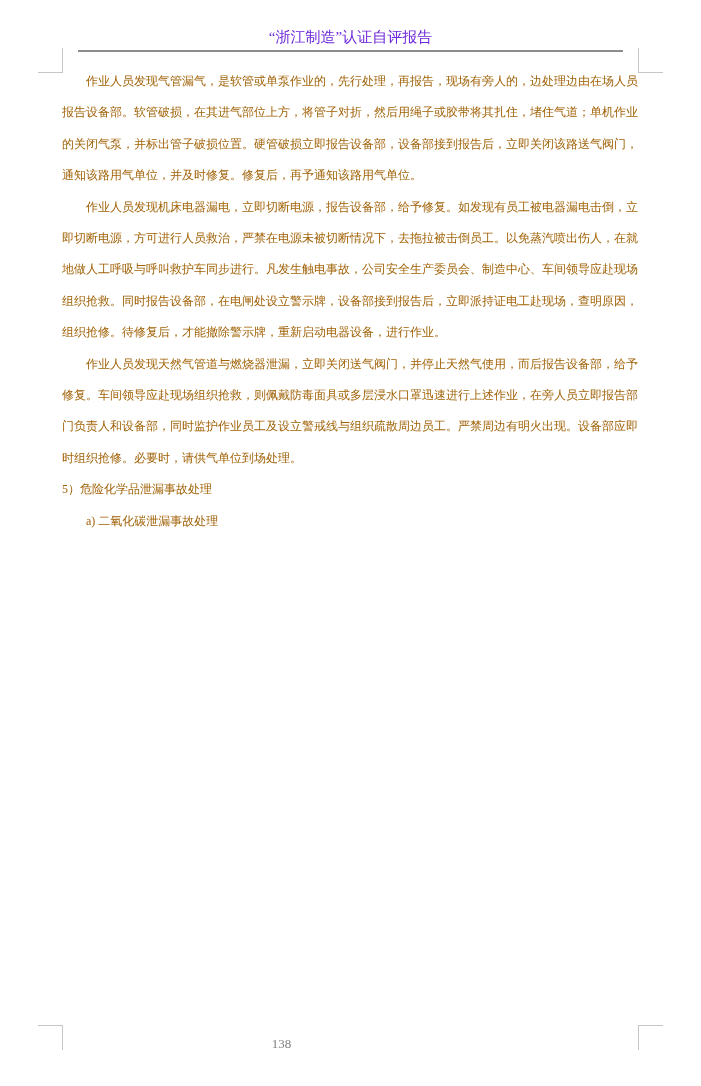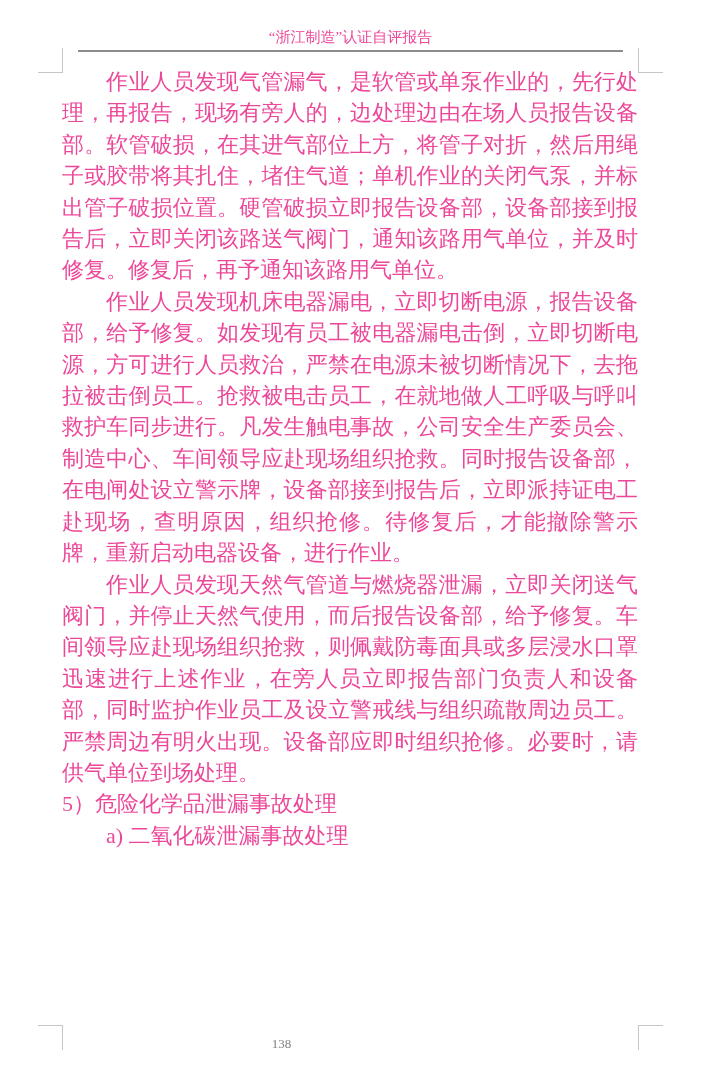--- a/index.html
+++ b/index.html
@@ -9,38 +9,38 @@
     position: relative;
     font-family: "Liberation Serif", "DejaVu Serif", serif;
     overflow: hidden;
   }
   .page { position: absolute; left: 0; top: 0; width: 701px; height: 1086px; background: #ffffff; }
 
   .header-title {
     position: absolute; top: 27px; left: 0; width: 701px;
     text-align: center;
     font-size: 15px; line-height: 20px;
-    color: #ec4899;
+    color: #6d28d9;
   }
   .header-rule {
     position: absolute; top: 50px; left: 78px; width: 545px; height: 0;
     border-top: 2px solid #8c8c8c;
   }
 
   
   .mark { position: absolute; width: 24px; height: 24px; border: 0 solid #c6c6c6; }
   .mark.tl { left: 38px; top: 48px; border-right-width: 1px; border-bottom-width: 1px; }
   .mark.tr { left: 638px; top: 48px; border-left-width: 1px; border-bottom-width: 1px; }
   .mark.bl { left: 38px; top: 1025px; border-right-width: 1px; border-top-width: 1px; }
   .mark.br { left: 638px; top: 1025px; border-left-width: 1px; border-top-width: 1px; }
 
   .doc-body {
     position: absolute; left: 62px; top: 66px; width: 576px;
-    font-size: 22px; line-height: 31.4px;
-    color: #ec4899;
+    font-size: 12px; line-height: 31.4px;
+    color: #a16207;
     text-align: justify;
   }
   .doc-body p { margin: 0; padding: 0; }
   .para { text-indent: 2em; }
   .heading { text-indent: 0; }
   .heading-indent { text-indent: 2em; }
 
   .page-number {
     position: absolute; top: 1036px; left: 0; width: 563px;
     text-align: center;
@@ -57,21 +57,21 @@
 
   <div class="header-rule"></div>
 
   <div class="mark tl"></div>
   <div class="mark tr"></div>
   <div class="mark bl"></div>
   <div class="mark br"></div>
 
   <div class="doc-body">
     <p class="para">作业人员发现气管漏气，是软管或单泵作业的，先行处理，再报告，现场有旁人的，边处理边由在场人员报告设备部。软管破损，在其进气部位上方，将管子对折，然后用绳子或胶带将其扎住，堵住气道；单机作业的关闭气泵，并标出管子破损位置。硬管破损立即报告设备部，设备部接到报告后，立即关闭该路送气阀门，通知该路用气单位，并及时修复。修复后，再予通知该路用气单位。</p>
-    <p class="para">作业人员发现机床电器漏电，立即切断电源，报告设备部，给予修复。如发现有员工被电器漏电击倒，立即切断电源，方可进行人员救治，严禁在电源未被切断情况下，去拖拉被击倒员工。抢救被电击员工，在就地做人工呼吸与呼叫救护车同步进行。凡发生触电事故，公司安全生产委员会、制造中心、车间领导应赴现场组织抢救。同时报告设备部，在电闸处设立警示牌，设备部接到报告后，立即派持证电工赴现场，查明原因，组织抢修。待修复后，才能撤除警示牌，重新启动电器设备，进行作业。</p>
+    <p class="para">作业人员发现机床电器漏电，立即切断电源，报告设备部，给予修复。如发现有员工被电器漏电击倒，立即切断电源，方可进行人员救治，严禁在电源未被切断情况下，去拖拉被击倒员工。以免蒸汽喷出伤人，在就地做人工呼吸与呼叫救护车同步进行。凡发生触电事故，公司安全生产委员会、制造中心、车间领导应赴现场组织抢救。同时报告设备部，在电闸处设立警示牌，设备部接到报告后，立即派持证电工赴现场，查明原因，组织抢修。待修复后，才能撤除警示牌，重新启动电器设备，进行作业。</p>
     <p class="para">作业人员发现天然气管道与燃烧器泄漏，立即关闭送气阀门，并停止天然气使用，而后报告设备部，给予修复。车间领导应赴现场组织抢救，则佩戴防毒面具或多层浸水口罩迅速进行上述作业，在旁人员立即报告部门负责人和设备部，同时监护作业员工及设立警戒线与组织疏散周边员工。严禁周边有明火出现。设备部应即时组织抢修。必要时，请供气单位到场处理。</p>
     <p class="heading">5）危险化学品泄漏事故处理</p>
     <p class="heading-indent">a) 二氧化碳泄漏事故处理</p>
   </div>
 
   <div class="page-number">138</div>
 
 </div>
 
 </body></html>

